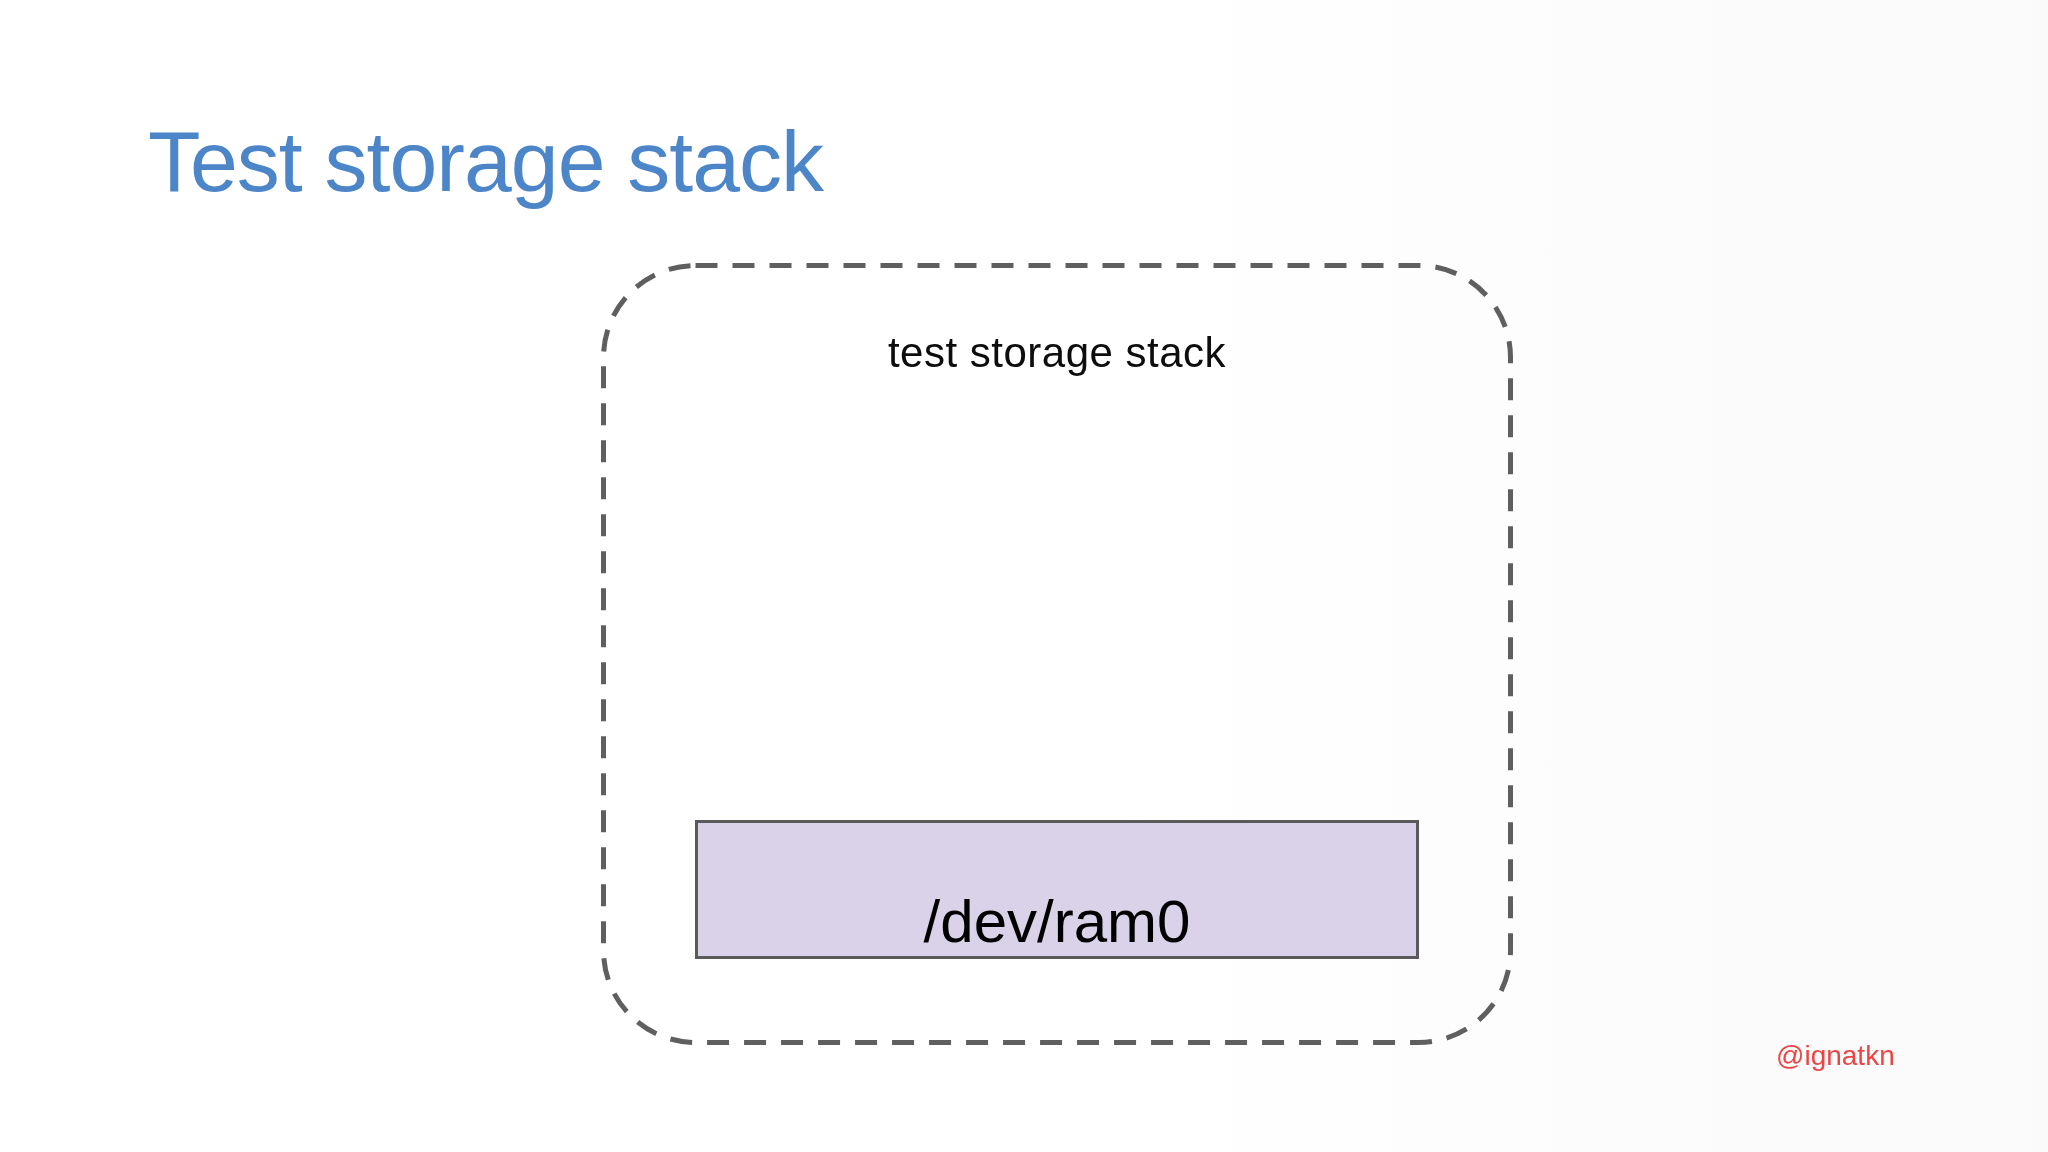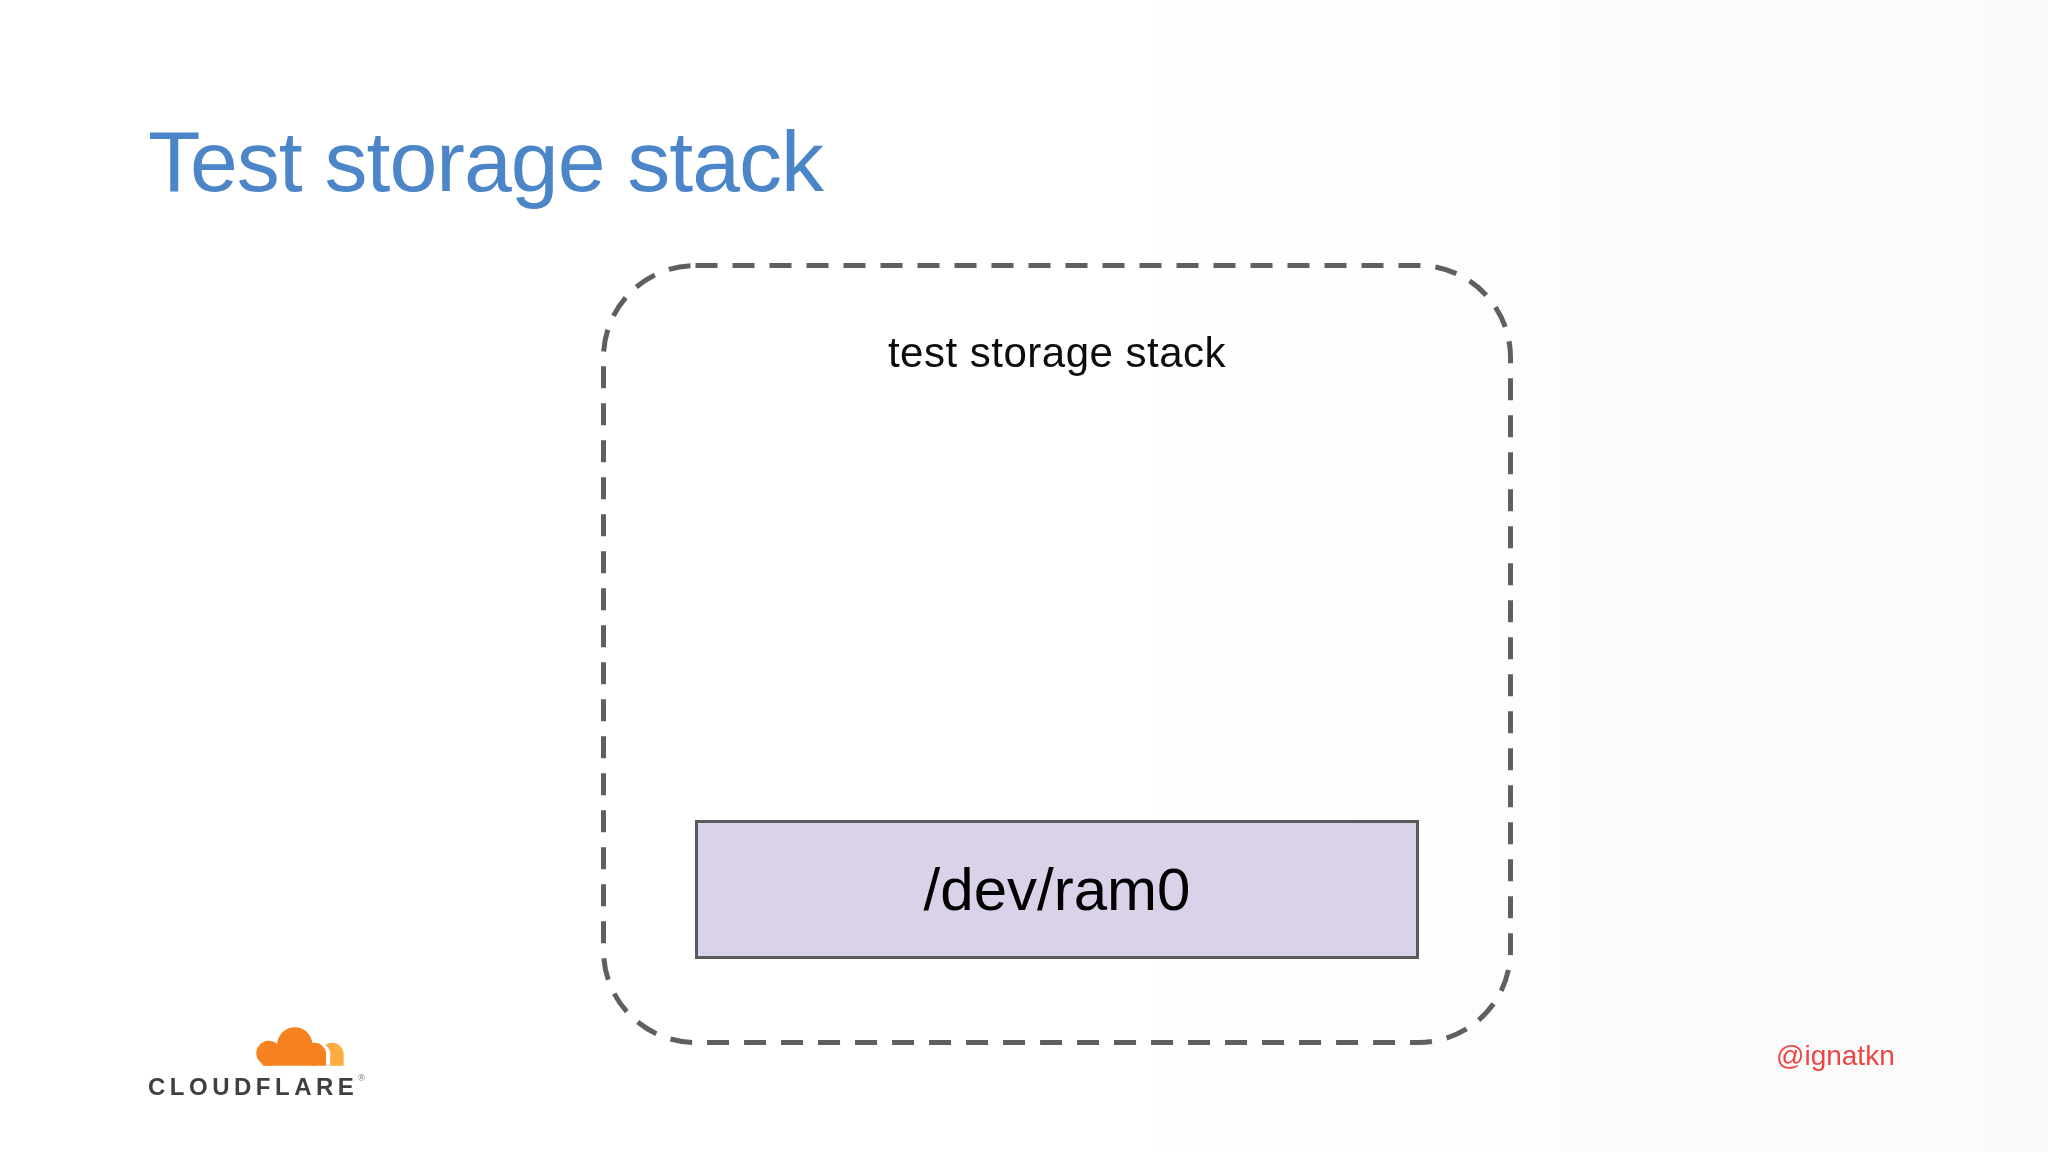--- a/index.html
+++ b/index.html
@@ -57,21 +57,21 @@
     position: absolute;
     left: 50%;
     top: 557px;
     transform: translateX(-50%);
     width: 724px;
     height: 139px;
     background: #d9d2e9;
     border: 3px solid #5a5a5a;
     box-sizing: border-box;
     display: flex;
-    align-items: center;
+    align-items: flex-end;
     justify-content: center;
   }
   .ram-block-label {
     font-size: 60px;
     color: #000000;
   }
   .cloudflare-logo {
     position: absolute;
     left: 120px;
     top: 1024px;
@@ -117,39 +117,16 @@
       <rect x="2.5" y="2.5" width="907" height="777" rx="92" ry="92" fill="none" stroke="#5f5f5f" stroke-width="5" stroke-dasharray="22 15"></rect>
     </svg>
 
     <div class="container-label">test storage stack</div>
 
     <div class="ram-block">
       <span class="ram-block-label">/dev/ram0</span>
     </div>
   </div>
 
-  <div class="cloudflare-logo">
-    <svg width="104" height="46" viewBox="0 0 100 44">
-
-      <path d="M70 40 V29 a11 11 0 0 1 22 0 v11 z" fill="#fbad41"></path>
-
-      <g fill="#ffffff" transform="translate(4,0)">
-        <circle cx="20" cy="28" r="12"></circle>
-        <circle cx="45" cy="20" r="17"></circle>
-        <circle cx="64" cy="29" r="11"></circle>
-        <rect x="14" y="26" width="61" height="14"></rect>
-      </g>
-
-      <g fill="#f6821f">
-        <circle cx="20" cy="28" r="12"></circle>
-        <circle cx="45" cy="20" r="17"></circle>
-        <circle cx="64" cy="29" r="11"></circle>
-        <rect x="14" y="26" width="61" height="14"></rect>
-      </g>
-    </svg>
-    <div class="cloudflare-wordmark">
-      <span>CLOUDFLARE</span><span class="tm">®</span>
-    </div>
-  </div>
 
   <div class="author-handle">@ignatkn</div>
 
 </div>
 
 </body></html>

